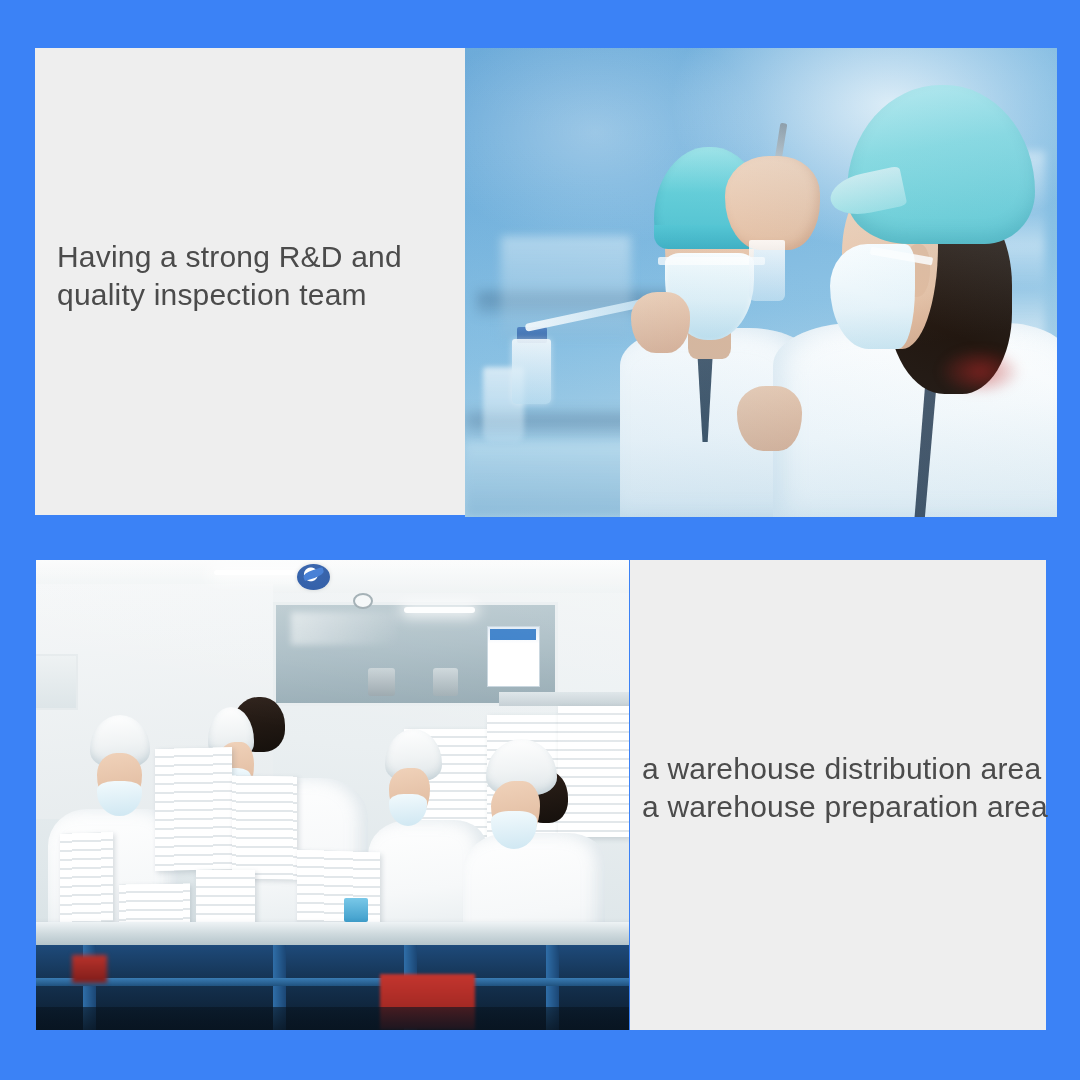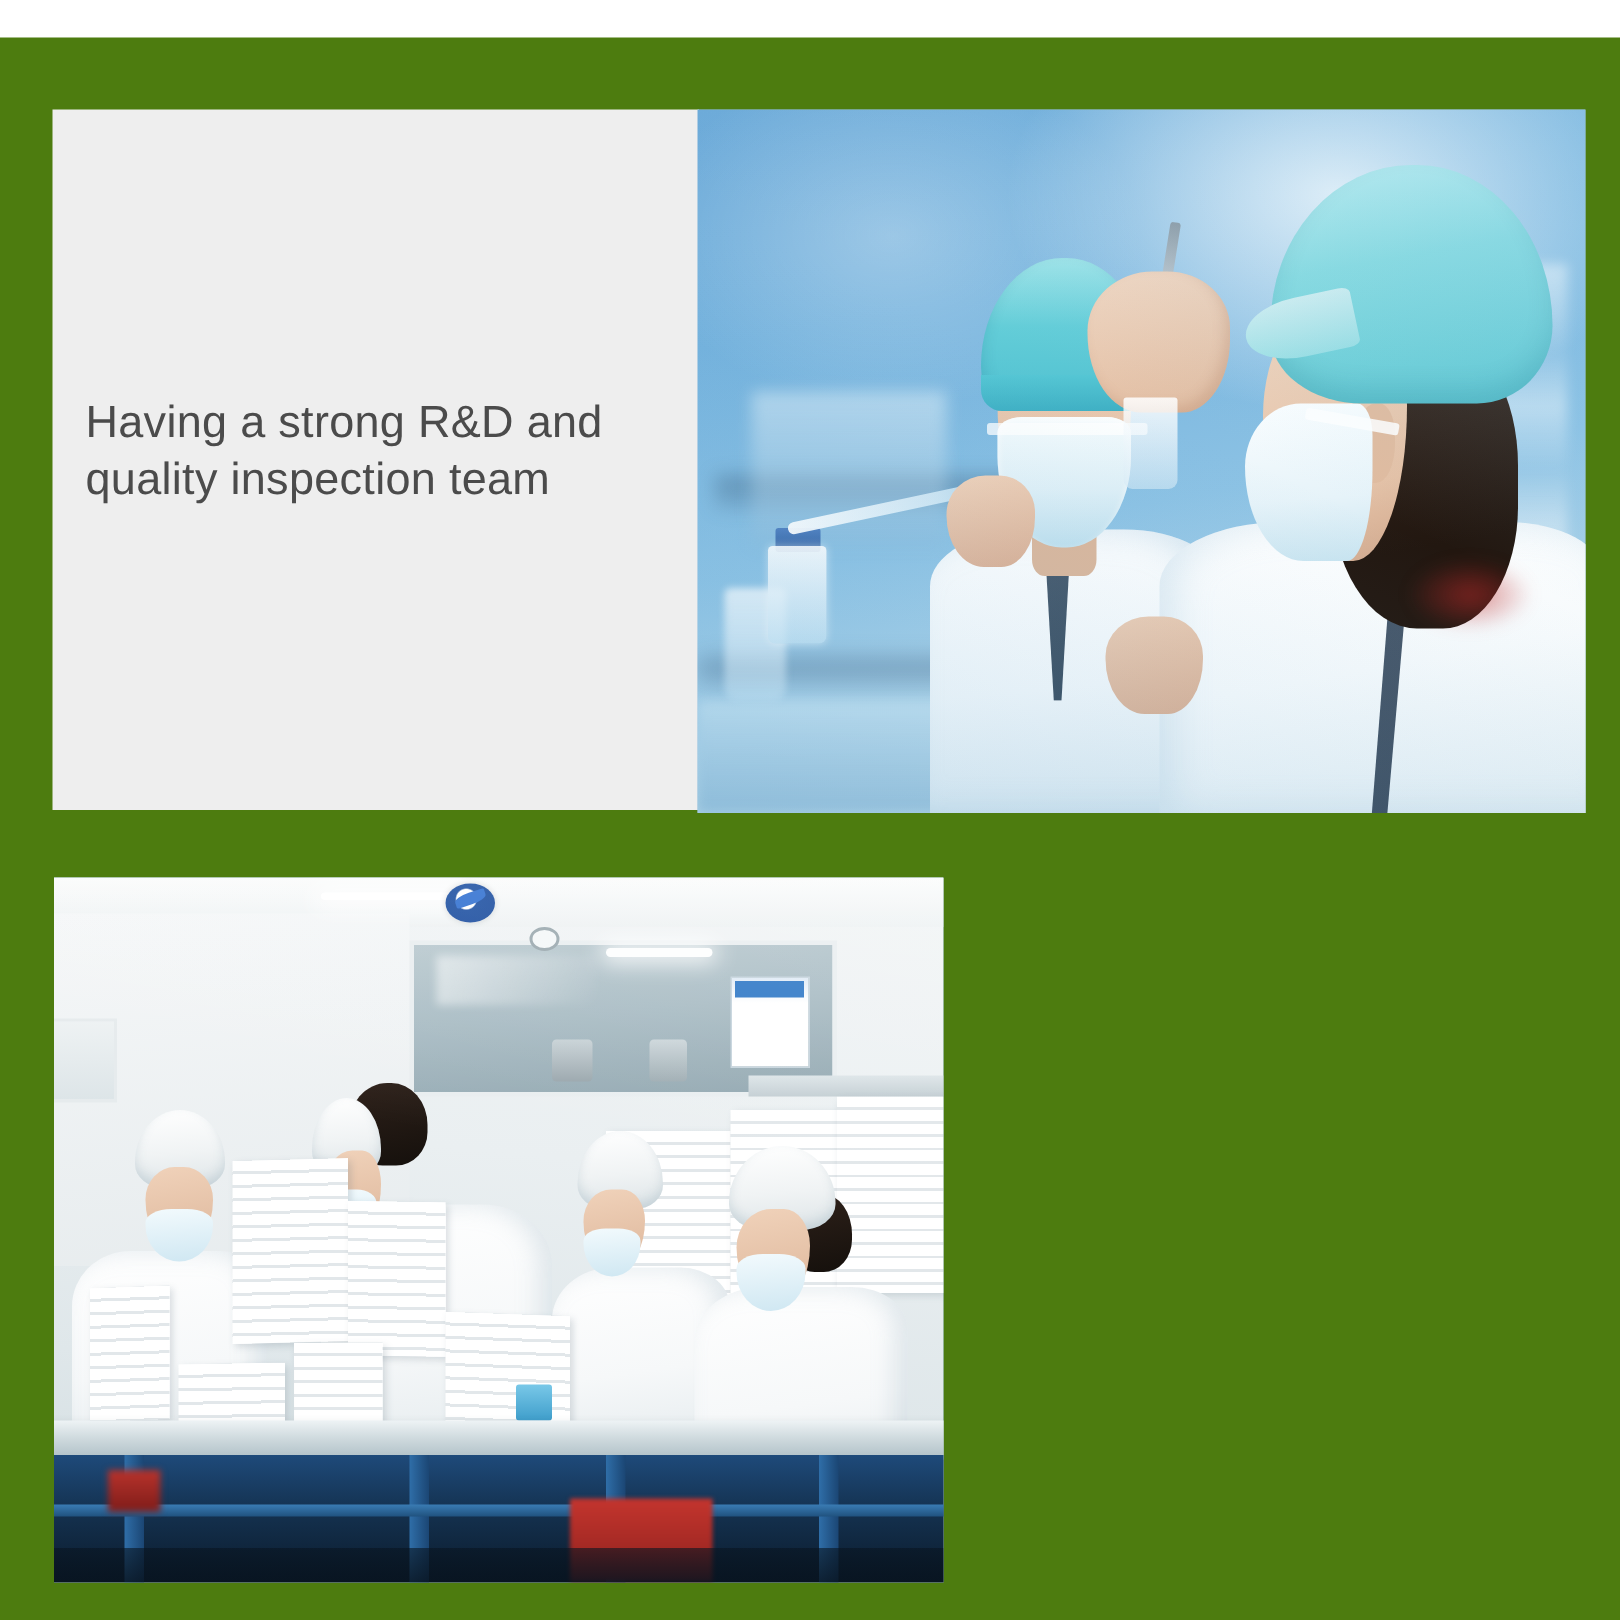--- a/index.html
+++ b/index.html
@@ -11,22 +11,21 @@
     width: 1080px;
     height: 1080px;
     position: relative;
     font-family: "Liberation Sans", sans-serif;
     overflow: hidden;
   }
 
   .page {
     position: absolute;
     inset: 0;
-    background: #4d7c0f;
-    margin-top: 25px;
+    background: #3b82f6;
   }
 
   
   .panel {
     position: absolute;
     background: #eeeeee;
   }
   .photo {
     position: absolute;
     overflow: hidden;
@@ -617,14 +616,18 @@
       <div class="table-leg" id="leg-3"></div>
       <div class="table-leg" id="leg-4"></div>
       <div id="table-rail"></div>
       <div id="red-chair"></div>
       <div id="red-chair-2"></div>
       <div id="pack-floor-shadow"></div>
       <div id="pack-haze"></div>
     </div>
   </div>
 
+  <div class="panel" id="bottom-caption-panel">
+    <div id="bottom-caption-text">a warehouse distribution area
+a warehouse preparation area</div>
+  </div>
 
 </div>
 
 </body></html>

